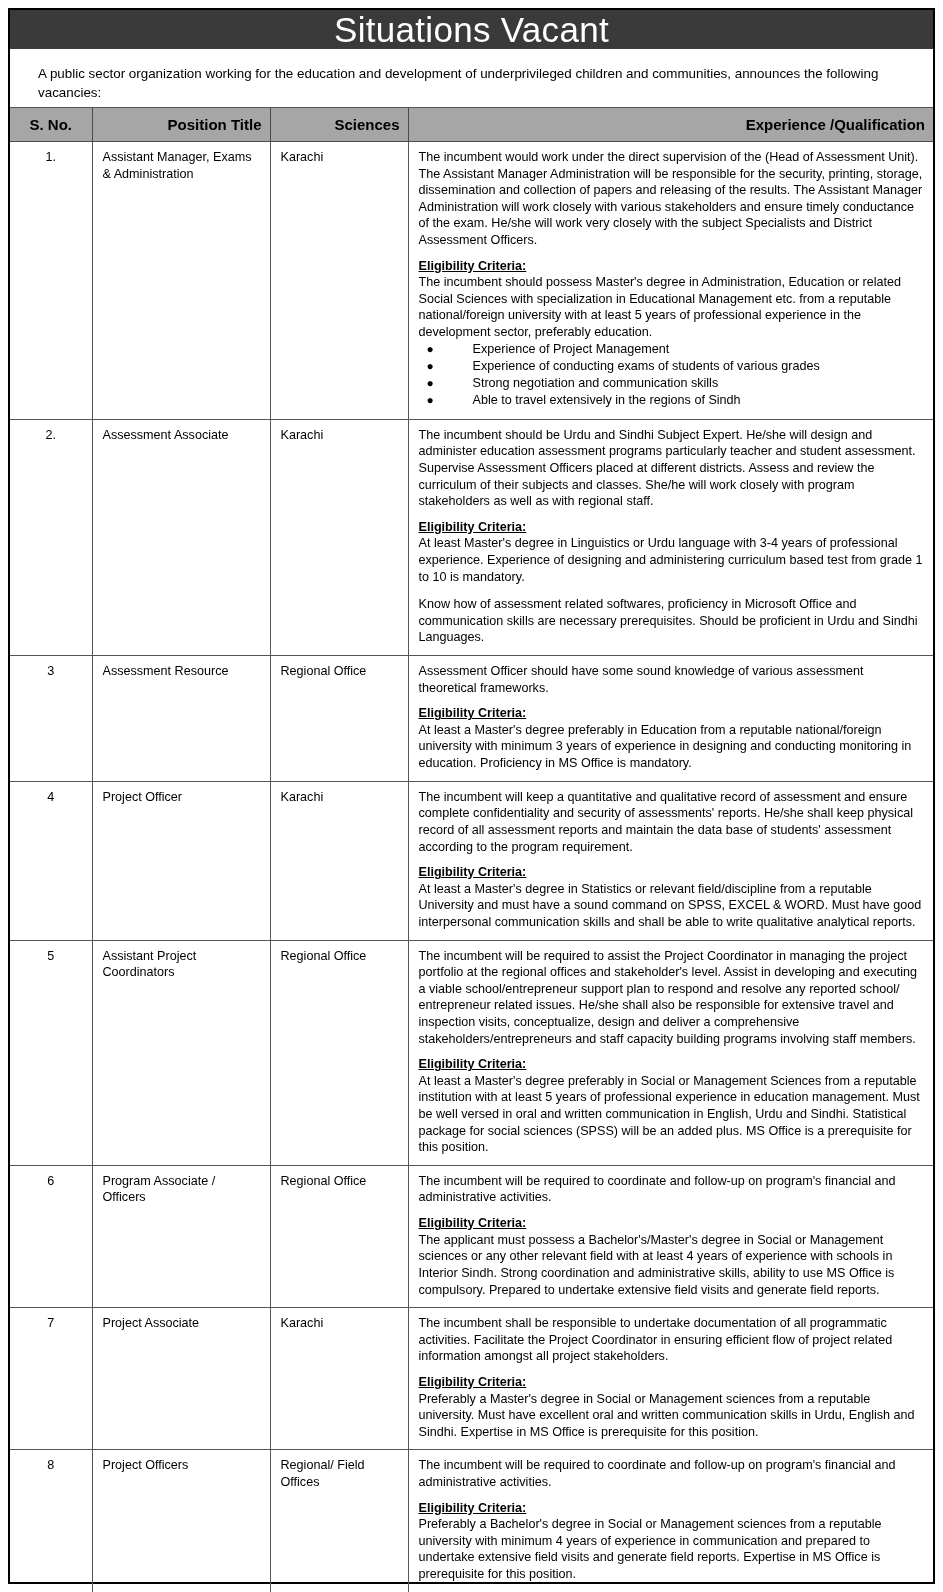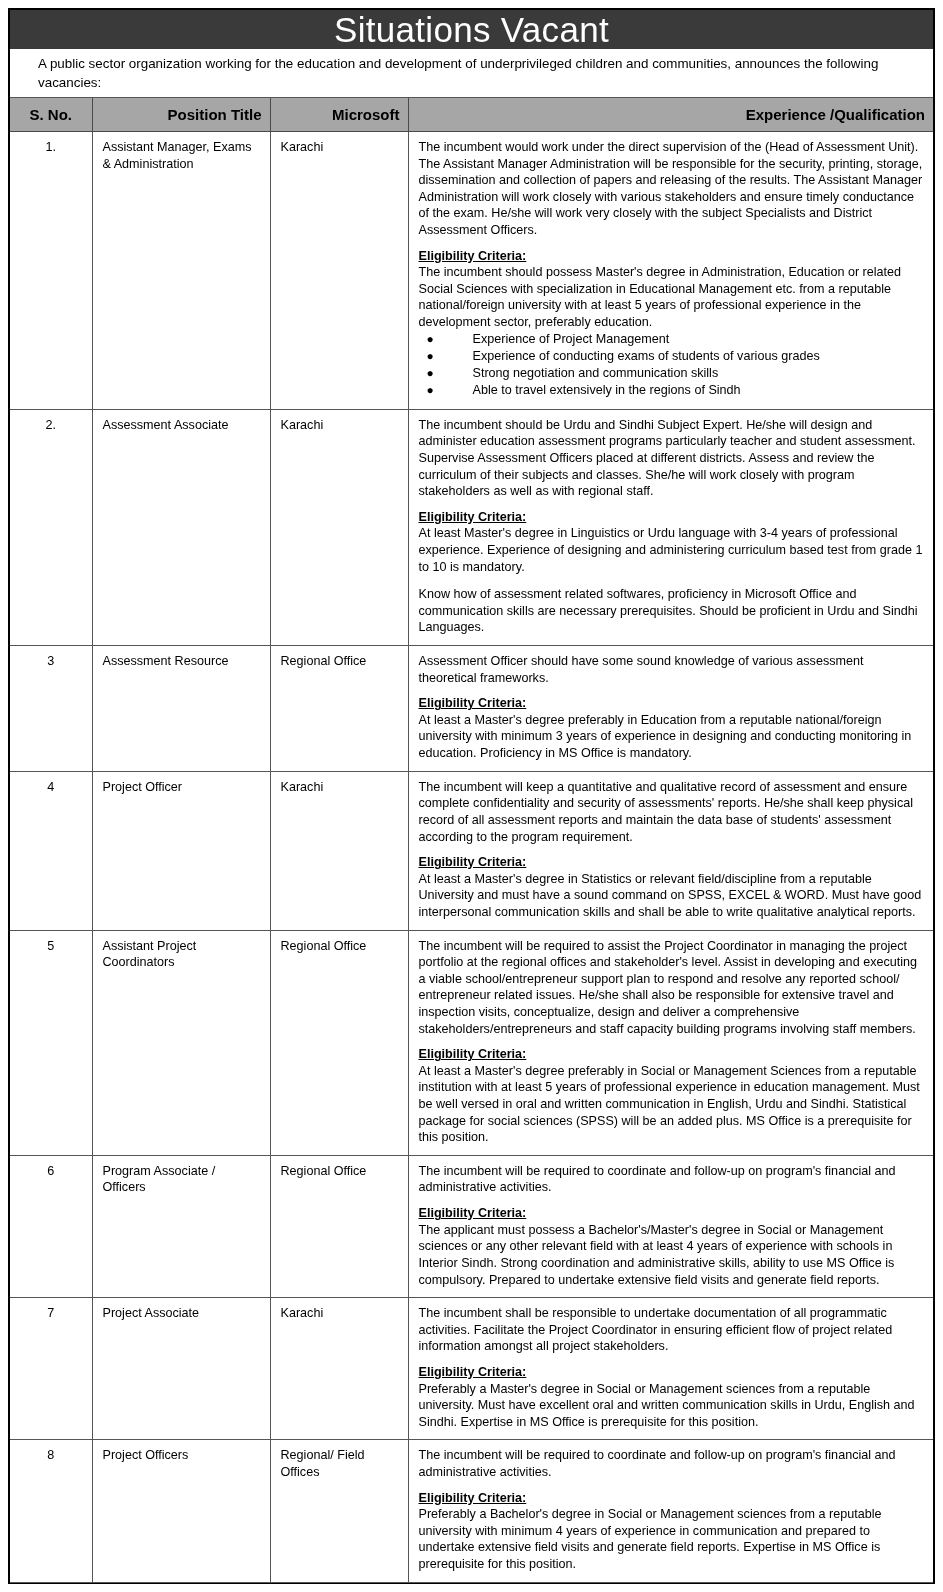--- a/index.html
+++ b/index.html
@@ -42,21 +42,21 @@
     color: #ffffff;
     font-size: 35px;
     font-weight: 400;
     letter-spacing: 0.3px;
     line-height: 1;
     font-family: "Liberation Sans", sans-serif;
   }
   
   .intro {
     flex: 0 0 auto;
-    padding: 6px 14px 5px 28px;
+    padding: 16px 14px 5px 28px;
     font-size: 13.4px;
     line-height: 1.38;
     border-bottom: 1px solid #555;
   }
   
   table.vacancy {
     width: 100%;
     border-collapse: collapse;
     table-layout: fixed;
     flex: 1 1 auto;
@@ -170,21 +170,21 @@
       <colgroup>
         <col class="c-sno">
           <col class="c-pos">
           <col class="c-loc">
           <col class="c-exp">
       </colgroup>
       <thead>
         <tr>
           <th class="sno">S. No.</th>
           <th>Position Title</th>
-          <th>Microsoft</th>
+          <th>Sciences</th>
           <th>Experience /Qualification</th>
         </tr>
       </thead>
       <tbody id="table-body">
           <tr>
             <td class="sno">1.</td>
             <td class="pos">Assistant Manager, Exams &amp; Administration</td>
             <td class="loc">Karachi</td>
             <td class="exp">
               <p>The incumbent would work under the direct supervision of the (Head of Assessment Unit). The Assistant Manager Administration will be responsible for the security, printing, storage, dissemination and collection of papers and releasing of the results. The Assistant Manager Administration will work closely with various stakeholders and ensure timely conductance of the exam. He/she will work very closely with the subject Specialists and District Assessment Officers.</p>

